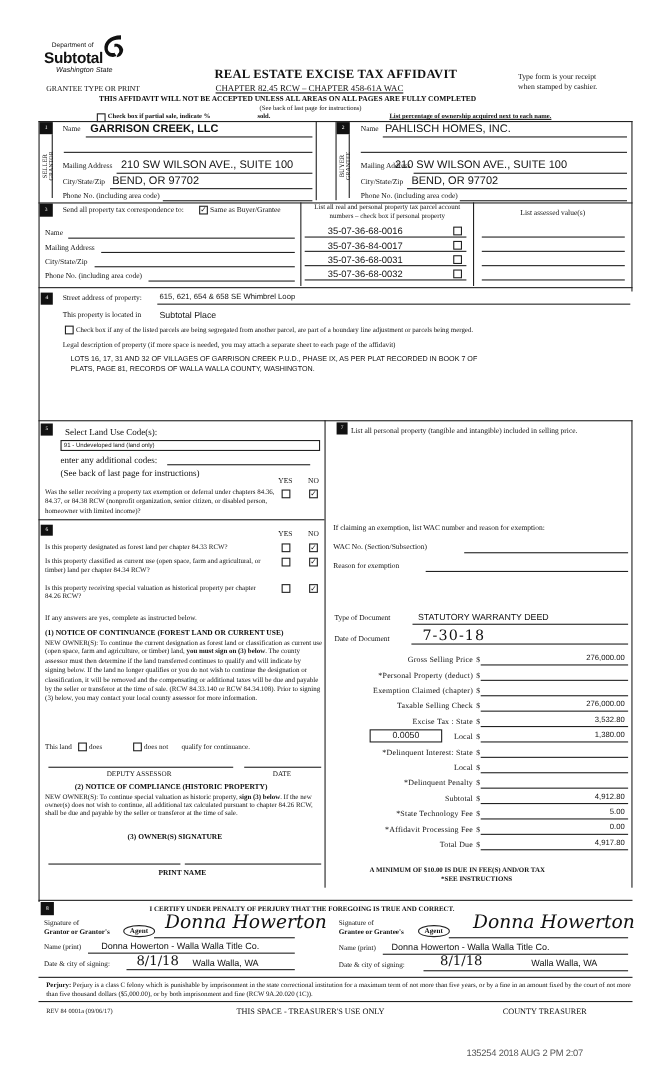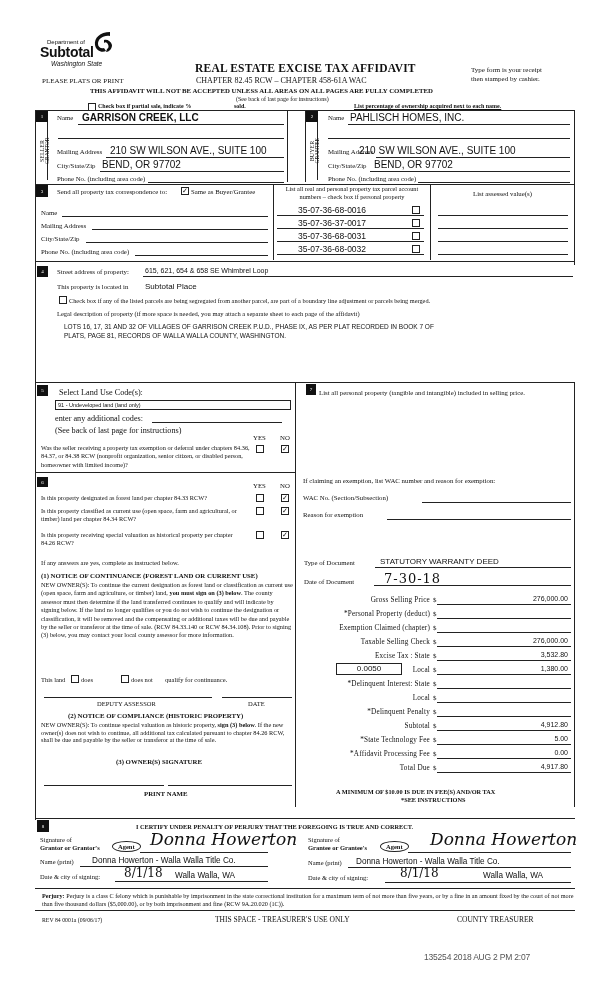--- a/index.html
+++ b/index.html
@@ -27,25 +27,25 @@
 <div class="abs" style="left:40px;top:30px;width:70px;height:42px;">
   <div class="abs sans" style="left:7px;top:9px;font-size:6px;">Department of</div>
   <div class="abs sans b" style="left:0;top:14px;font-size:14px;letter-spacing:-0.3px;">Subtotal</div>
   <div class="abs sans" style="left:11px;top:30px;font-size:6.5px;font-style:italic;">Washington State</div>
   <svg class="abs" style="left:52px;top:0;" width="22" height="24" viewBox="0 0 22 24">
     <path d="M18 2 C8 2 2 8 3 15 C4 21 10 23 14 21 L12 18 C9 19 6 17 6 14 C6 9 11 5 18 6 Z" fill="#111"></path>
     <path d="M12 10 C15 9 19 11 20 15 C20 19 17 22 14 22 L15 19 C17 18 17 15 15 13 C14 12 13 12 12 13 Z" fill="#111"></path>
   </svg>
 </div>
 
-<div class="abs" style="left:42px;top:77px;font-size:7px;">PLEASE PLATS OR PRINT</div>
+<div class="abs" style="left:42px;top:77px;font-size:7px;">GRANTEE TYPE OR PRINT</div>
 <div class="abs b" style="left:195px;top:62px;font-size:11.5px;letter-spacing:0.2px;">REAL ESTATE EXCISE TAX AFFIDAVIT</div>
-<div class="abs" style="left:196px;top:76px;font-size:8px;">CHAPTER 82.45 RCW – CHAPTER 458-61A WAC</div>
+<div class="abs" style="left:196px;top:76px;font-size:8px;text-decoration:underline;">CHAPTER 82.45 RCW – CHAPTER 458-61A WAC</div>
 <div class="abs" style="left:471px;top:66px;font-size:7px;">Type form is your receipt</div>
-<div class="abs" style="left:471px;top:75px;font-size:7px;">then stamped by cashier.</div>
+<div class="abs" style="left:471px;top:75px;font-size:7px;">when stamped by cashier.</div>
 <div class="abs b" style="left:90px;top:87px;font-size:6.8px;">THIS AFFIDAVIT WILL NOT BE ACCEPTED UNLESS ALL AREAS ON ALL PAGES ARE FULLY COMPLETED</div>
 <div class="abs" style="left:236px;top:96px;font-size:6px;">(See back of last page for instructions)</div>
 <div class="cb" style="left:88px;top:103px;"></div>
 <div class="abs b" style="left:98px;top:103px;font-size:6px;">Check box if partial sale, indicate %</div>
 <div class="abs b" style="left:234px;top:103px;font-size:6px;">sold.</div>
 <div class="abs b" style="left:354px;top:103px;font-size:6px;text-decoration:underline;">List percentage of ownership acquired next to each name.</div>
 
 <div class="hline" style="left:35px;top:110px;width:540px;"></div>
 <div class="vline" style="left:35px;top:110px;height:710px;"></div>
 <div class="vline" style="left:574px;top:110px;height:155px;"></div>
@@ -114,21 +114,21 @@
 </div>
 <div class="abs" style="left:431px;top:190px;width:143px;text-align:center;font-size:6.8px;">List assessed value(s)</div>
 
 <div>
   <div class="abs fill-sm" style="left:298px;top:205px;">35-07-36-68-0016</div>
   <div class="line" style="left:277px;top:215px;width:147px;"></div>
   <div class="cb" style="left:412px;top:206px;"></div>
   <div class="line" style="left:438px;top:215px;width:130px;"></div>
 </div>
 <div>
-  <div class="abs fill-sm" style="left:298px;top:218px;">35-07-36-37-0017</div>
+  <div class="abs fill-sm" style="left:298px;top:218px;">35-07-36-84-0017</div>
   <div class="line" style="left:277px;top:228px;width:147px;"></div>
   <div class="cb" style="left:412px;top:219px;"></div>
   <div class="line" style="left:438px;top:228px;width:130px;"></div>
 </div>
 <div>
   <div class="abs fill-sm" style="left:298px;top:231px;">35-07-36-68-0031</div>
   <div class="line" style="left:277px;top:241px;width:147px;"></div>
   <div class="cb" style="left:412px;top:232px;"></div>
   <div class="line" style="left:438px;top:241px;width:130px;"></div>
 </div>

